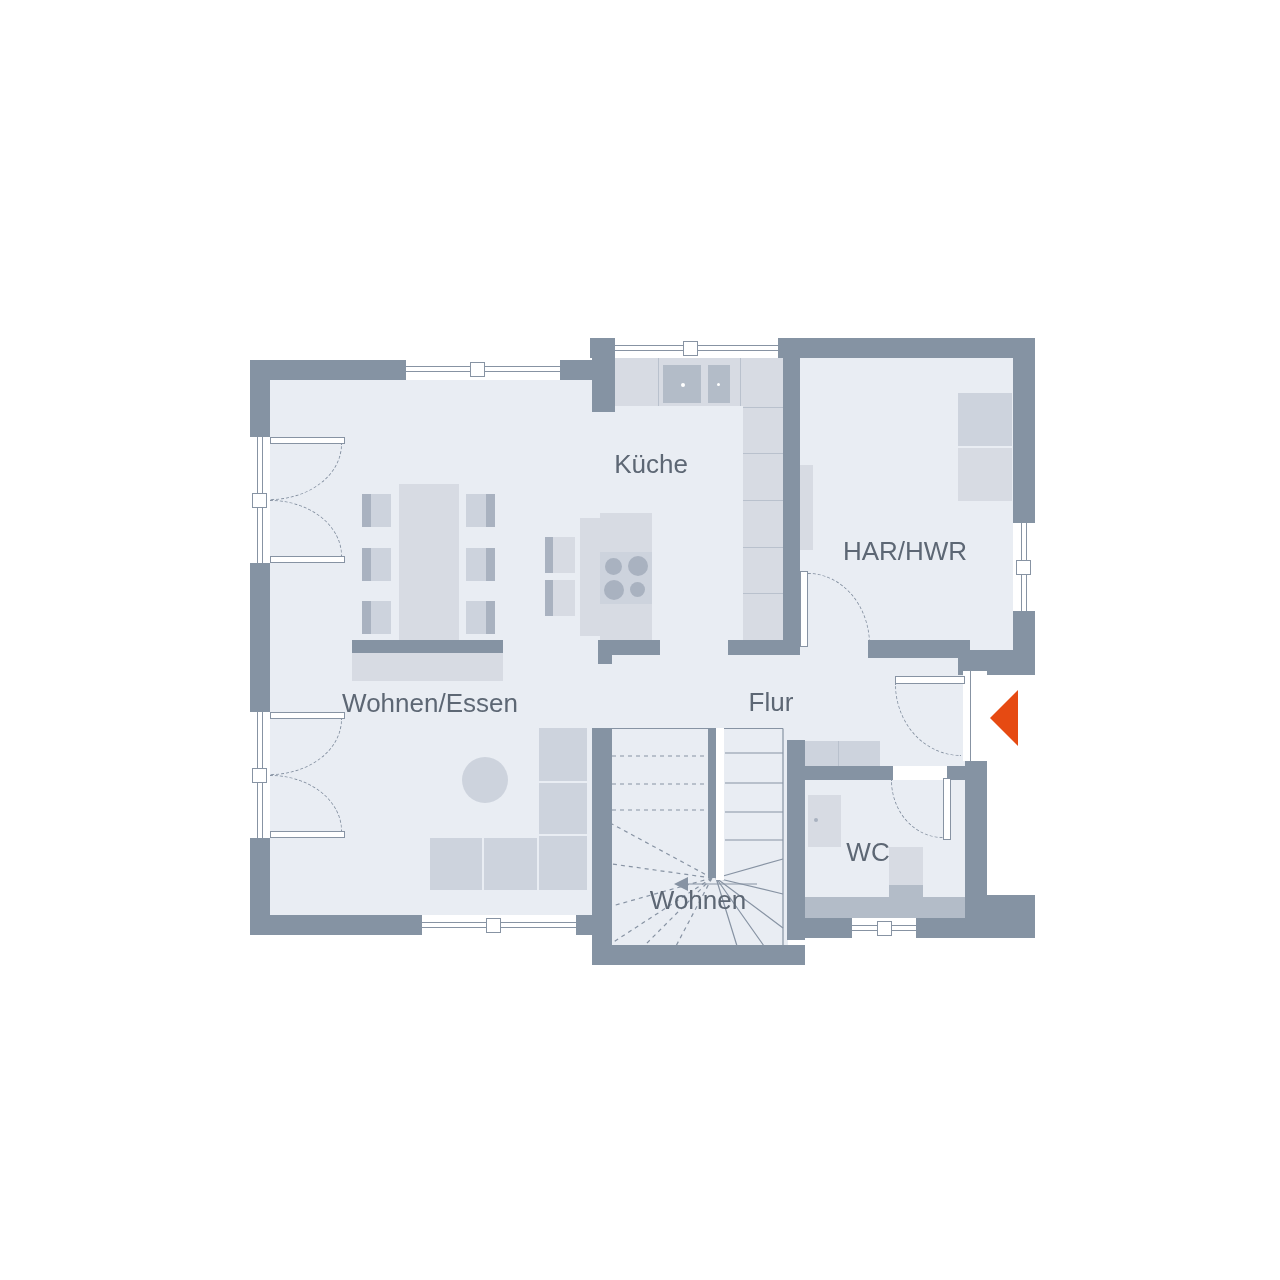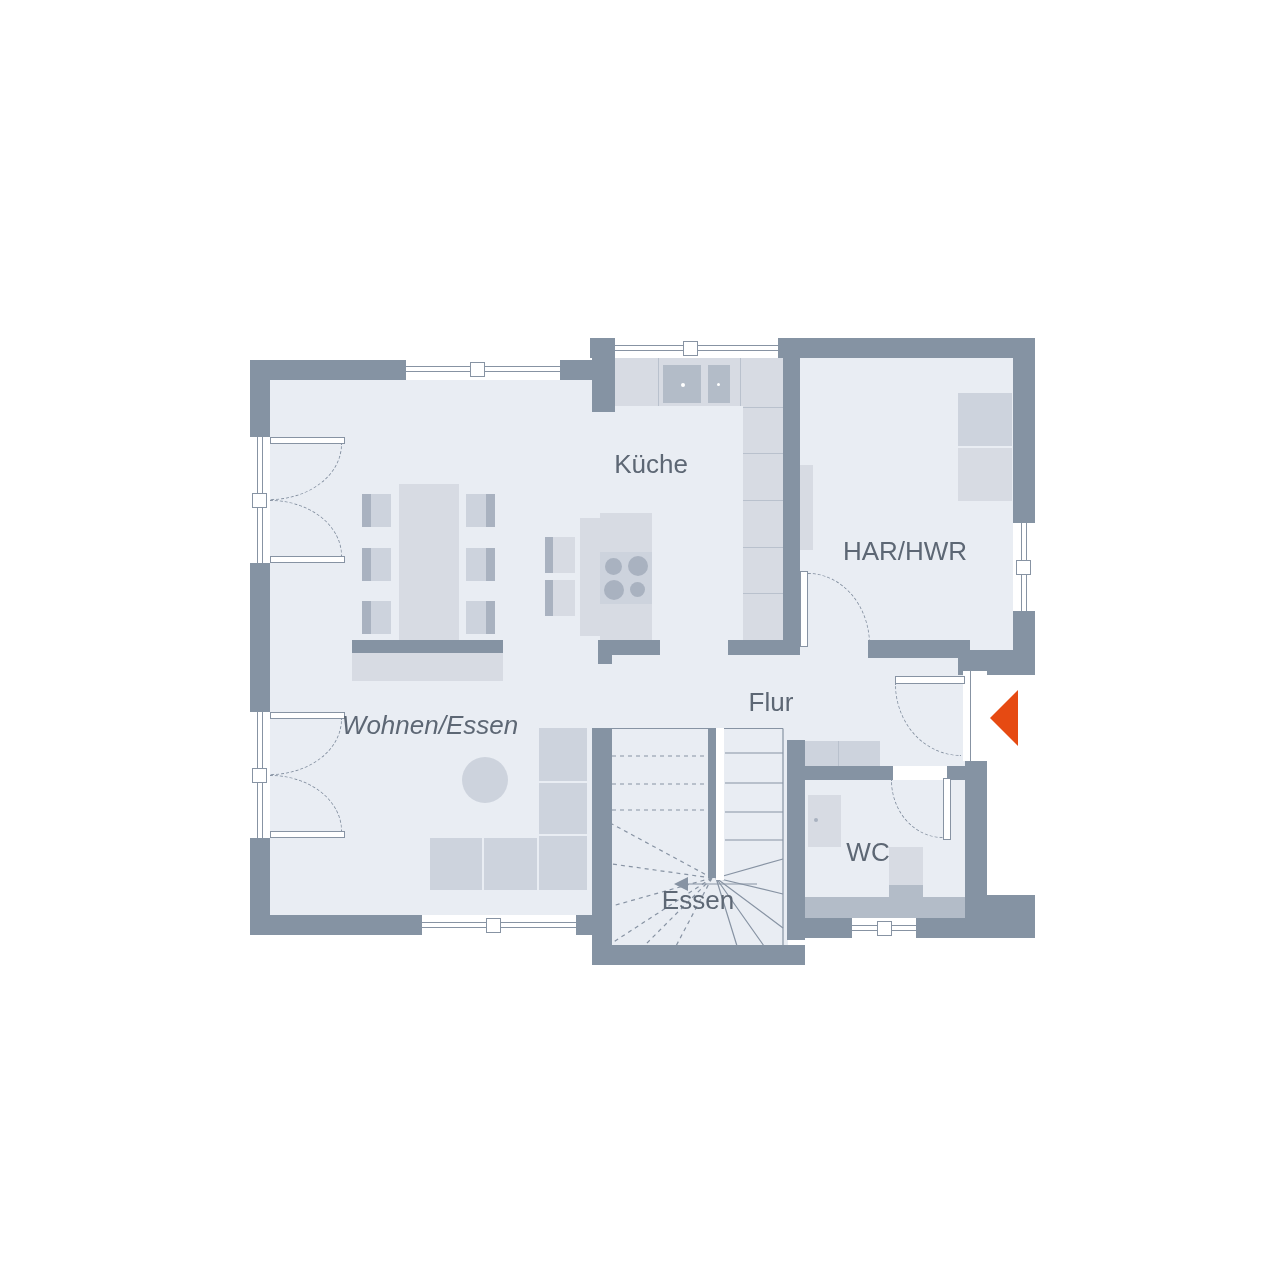--- a/index.html
+++ b/index.html
@@ -200,18 +200,18 @@
   <div class="arc" style="left:895px;top:684px;width:66px;height:72px;border-left:1.5px dashed var(--line);border-bottom:1.5px dashed var(--line);border-bottom-left-radius:100% 100%;"></div>
 
   <div class="tri-left" style="left:990px;top:690px;"></div>
 
   <div class="abs" style="left:893px;top:766px;width:54px;height:14px;background:#fff;"></div>
   <div class="leaf" style="left:943px;top:778px;width:8px;height:62px;"></div>
   <div class="arc" style="left:891px;top:780px;width:52px;height:58px;border-left:1.5px dashed var(--line);border-bottom:1.5px dashed var(--line);border-bottom-left-radius:100% 100%;"></div>
 
   <div class="lbl" style="left:651px;top:464px;">Küche</div>
   <div class="lbl" style="left:905px;top:551px;">HAR/HWR</div>
-  <div class="lbl" style="left:430px;top:725px;font-style:italic;">Wohnen/Essen</div>
+  <div class="lbl" style="left:430px;top:703px;">Wohnen/Essen</div>
   <div class="lbl" style="left:771px;top:702px;">Flur</div>
   <div class="lbl" style="left:868px;top:852px;">WC</div>
-  <div class="lbl" style="left:698px;top:900px;">Essen</div>
+  <div class="lbl" style="left:698px;top:900px;">Wohnen</div>
 
 </div>
 
 </body></html>

